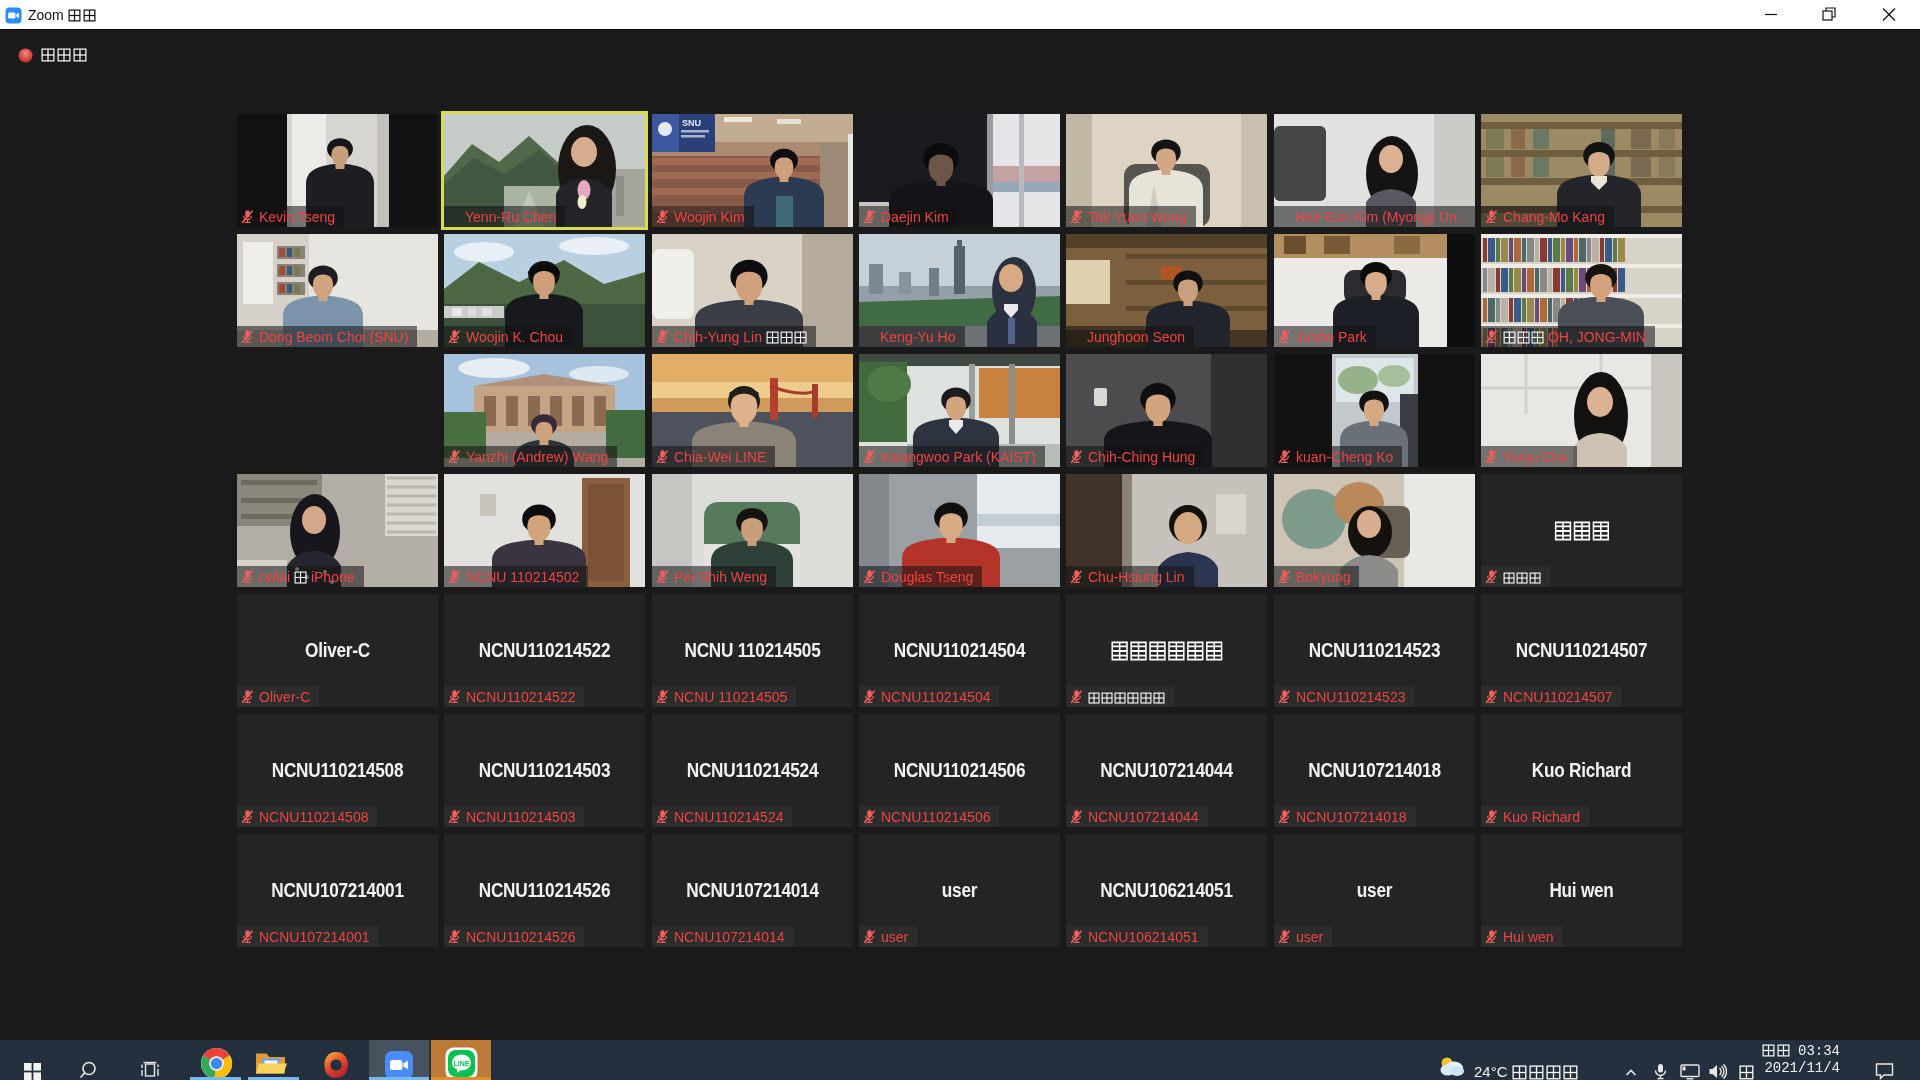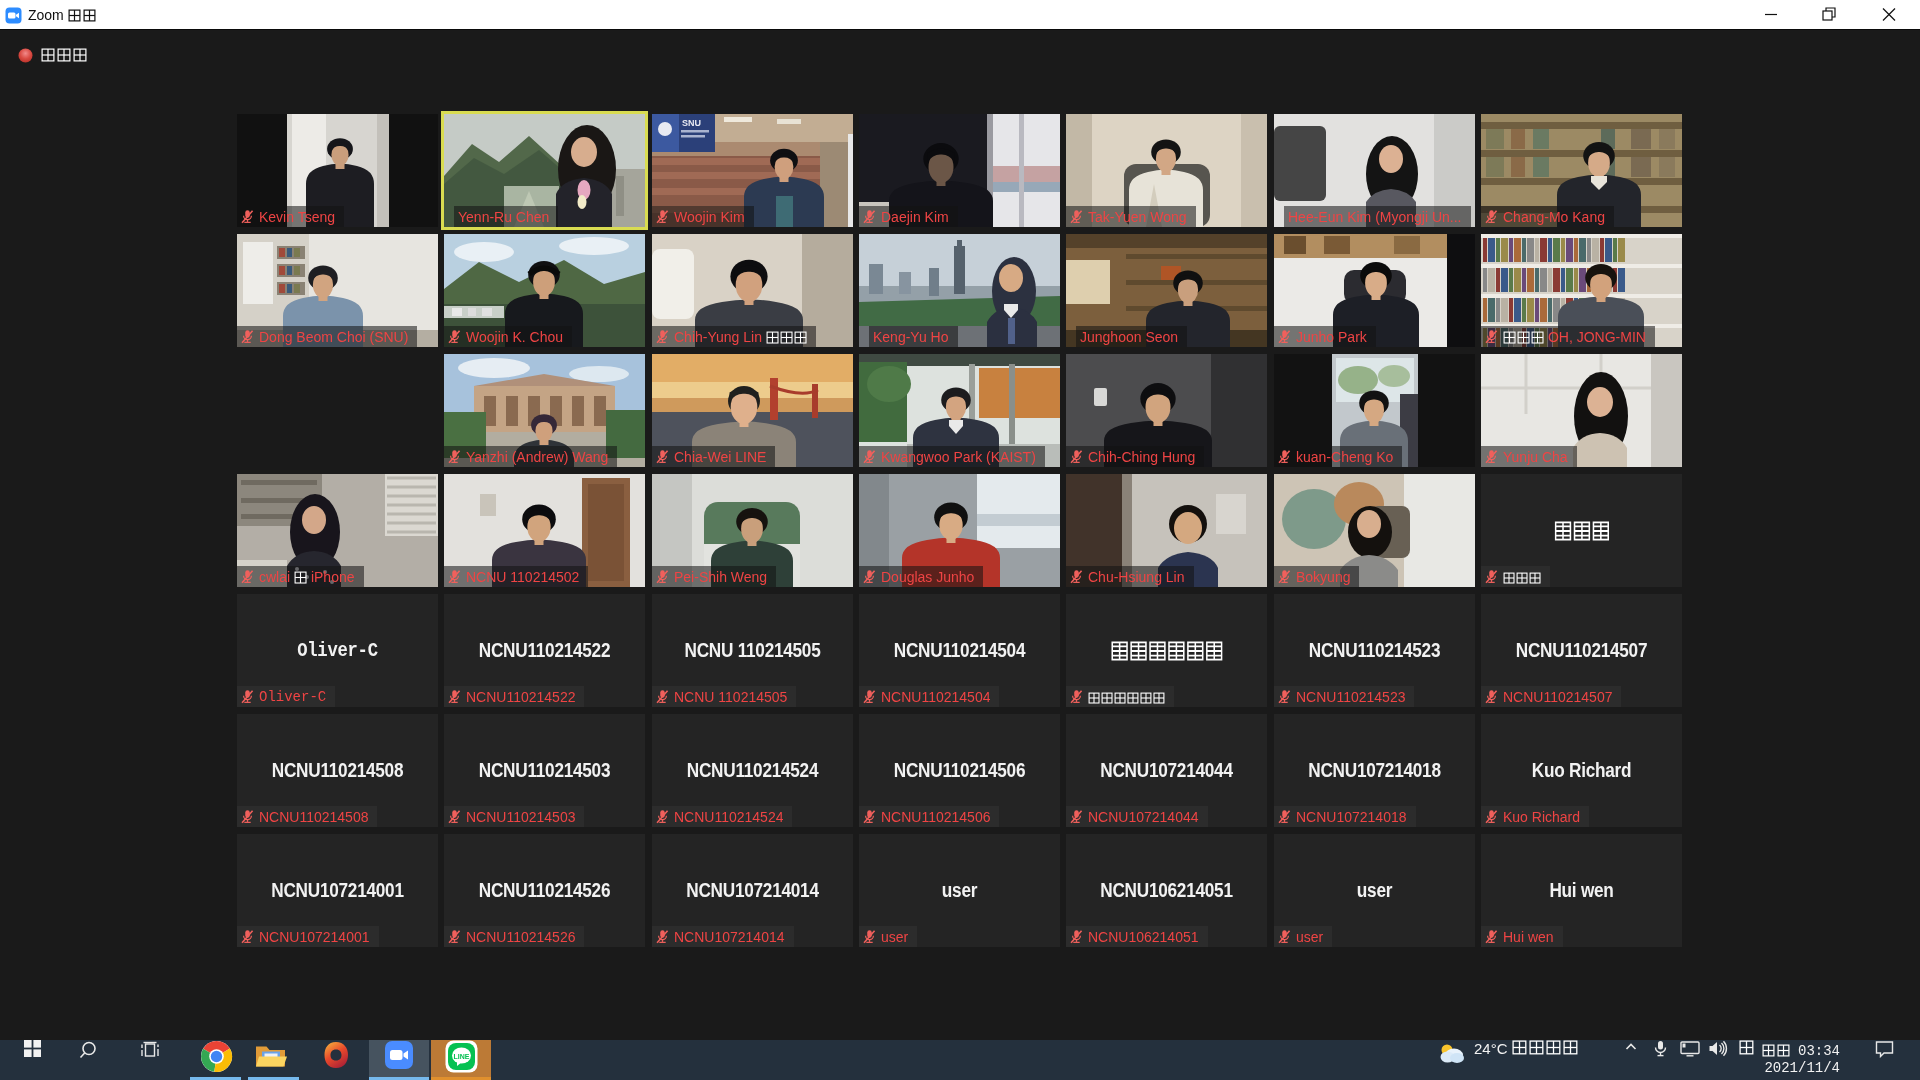--- a/index.html
+++ b/index.html
@@ -12,27 +12,27 @@
 #meeting { position:absolute; left:0; top:30px; width:1920px; height:1010px; background:#1a1a1a; }
 #recbar { position:absolute; left:18px; top:17px; color:#e8e8e8; font-size:14px; }
 .tile { position:absolute; width:201px; height:113px; overflow:hidden; }
 .vidtile { background:#000; }
 .nametile { background:#242424; }
 svg.vid { position:absolute; left:0; top:0; width:100%; height:100%; display:block; }
 .tile.active { outline:3px solid #d9dc51; outline-offset:0px; }
 .lab { position:absolute; left:0; bottom:0; max-width:100%; display:inline-flex; align-items:center;
   gap:4px; background:rgba(18,18,18,0.55); padding:2px 9px 2px 3px; height:21px; white-space:nowrap; }
 .nametile .lab { background:#2c2c2c; }
-.lab.noic { padding-left:4px;margin-left:10px; }
+.lab.noic { padding-left:21px; }
 .labt { color:#ef4444; font-size:14px; overflow:hidden; }
 .bign { position:absolute; left:0; top:0; width:100%; height:100%; display:flex; align-items:center;
   justify-content:center; color:#f2f2f2; font-size:20px; font-weight:bold; letter-spacing:-0.3px;
   transform:scaleX(0.86); }
 #taskbar { position:absolute; left:0; top:1040px; width:1920px; height:40px; background:#24303d; }
-.tbtn { position:absolute; top:0; height:40px; display:flex; align-items:flex-start; justify-content:center; }
+.tbtn { position:absolute; top:0; height:40px; display:flex; align-items:flex-end; justify-content:center; }
 .underline { position:absolute; top:37px; height:3px; background:#76b9ed; }
 .traytxt { color:#f2f2f2; font-size:15px; }
 #clock { position:absolute; right:80px; top:3px; color:#f2f2f2; font-size:14px; text-align:right; line-height:17px;font-family:Liberation Mono, monospace; }
 </style></head>
 <body>
 <div id="meeting">
   <div id="recbar"><svg width="15" height="15" viewBox="0 0 15 15" style="vertical-align:-3px">
         <defs>
           <radialGradient id="rg" cx="0.5" cy="0.35" r="0.7">
             <stop offset="0" stop-color="#f28a8a"></stop>
@@ -831,21 +831,21 @@
       <div class="lab">
         <svg width="15" height="15" viewBox="0 0 16 16" style="flex:0 0 auto">
           <g fill="#f0605c">
             <rect x="5.6" y="1.2" width="4.8" height="8.2" rx="2.4"></rect>
             <path d="M3.2 7.2 a4.8 4.8 0 0 0 9.6 0 l-1.3 0 a3.5 3.5 0 0 1 -7 0 Z"></path>
             <rect x="7.3" y="11.6" width="1.4" height="2.2"></rect>
             <rect x="4.6" y="13.6" width="6.8" height="1.3"></rect>
           </g>
           <line x1="2.2" y1="14.6" x2="13.4" y2="1.8" stroke="#f0605c" stroke-width="1.7"></line>
         </svg>
-        <span class="labt">Douglas Junho</span>
+        <span class="labt">Douglas Tseng</span>
       </div>
     </div>
 <div class="tile vidtile" style="left:1066px;top:444px;">
       <svg class="vid" viewBox="0 0 201 113" preserveAspectRatio="none">
         <rect x="0" y="0" width="201" height="113" fill="#c6c2bb"></rect>
         <rect x="0" y="0" width="62" height="113" fill="#41332a"></rect>
         <rect x="56" y="0" width="10" height="113" fill="#8a8278"></rect>
         <rect x="150" y="20" width="30" height="40" fill="#d8d5cf"></rect>
         <ellipse cx="122" cy="50" rx="19" ry="19" fill="#14100d"></ellipse>
         <ellipse cx="122" cy="54" rx="14" ry="16" fill="#d4a880"></ellipse>
@@ -936,21 +936,21 @@
               <line x1="19.0" y1="1.1" x2="19.0" y2="11.0"></line>
             </g>
             <g stroke="#fff" stroke-width="1.1" fill="none">
               <rect x="27.1" y="1.1" width="9.9" height="9.9"></rect>
               <line x1="27.1" y1="6.0" x2="37.0" y2="6.0"></line>
               <line x1="32.0" y1="1.1" x2="32.0" y2="11.0"></line>
             </g>
           </svg></span>
       </div>
     </div>
-<div class="tile nametile" style="left:237px;top:564px;font-family:Liberation Mono, monospace;">
+<div class="tile nametile" style="left:237px;top:564px;">
       <div class="bign">Oliver-C</div>
       <div class="lab">
         <svg width="15" height="15" viewBox="0 0 16 16" style="flex:0 0 auto">
           <g fill="#f0605c">
             <rect x="5.6" y="1.2" width="4.8" height="8.2" rx="2.4"></rect>
             <path d="M3.2 7.2 a4.8 4.8 0 0 0 9.6 0 l-1.3 0 a3.5 3.5 0 0 1 -7 0 Z"></path>
             <rect x="7.3" y="11.6" width="1.4" height="2.2"></rect>
             <rect x="4.6" y="13.6" width="6.8" height="1.3"></rect>
           </g>
           <line x1="2.2" y1="14.6" x2="13.4" y2="1.8" stroke="#f0605c" stroke-width="1.7"></line>

